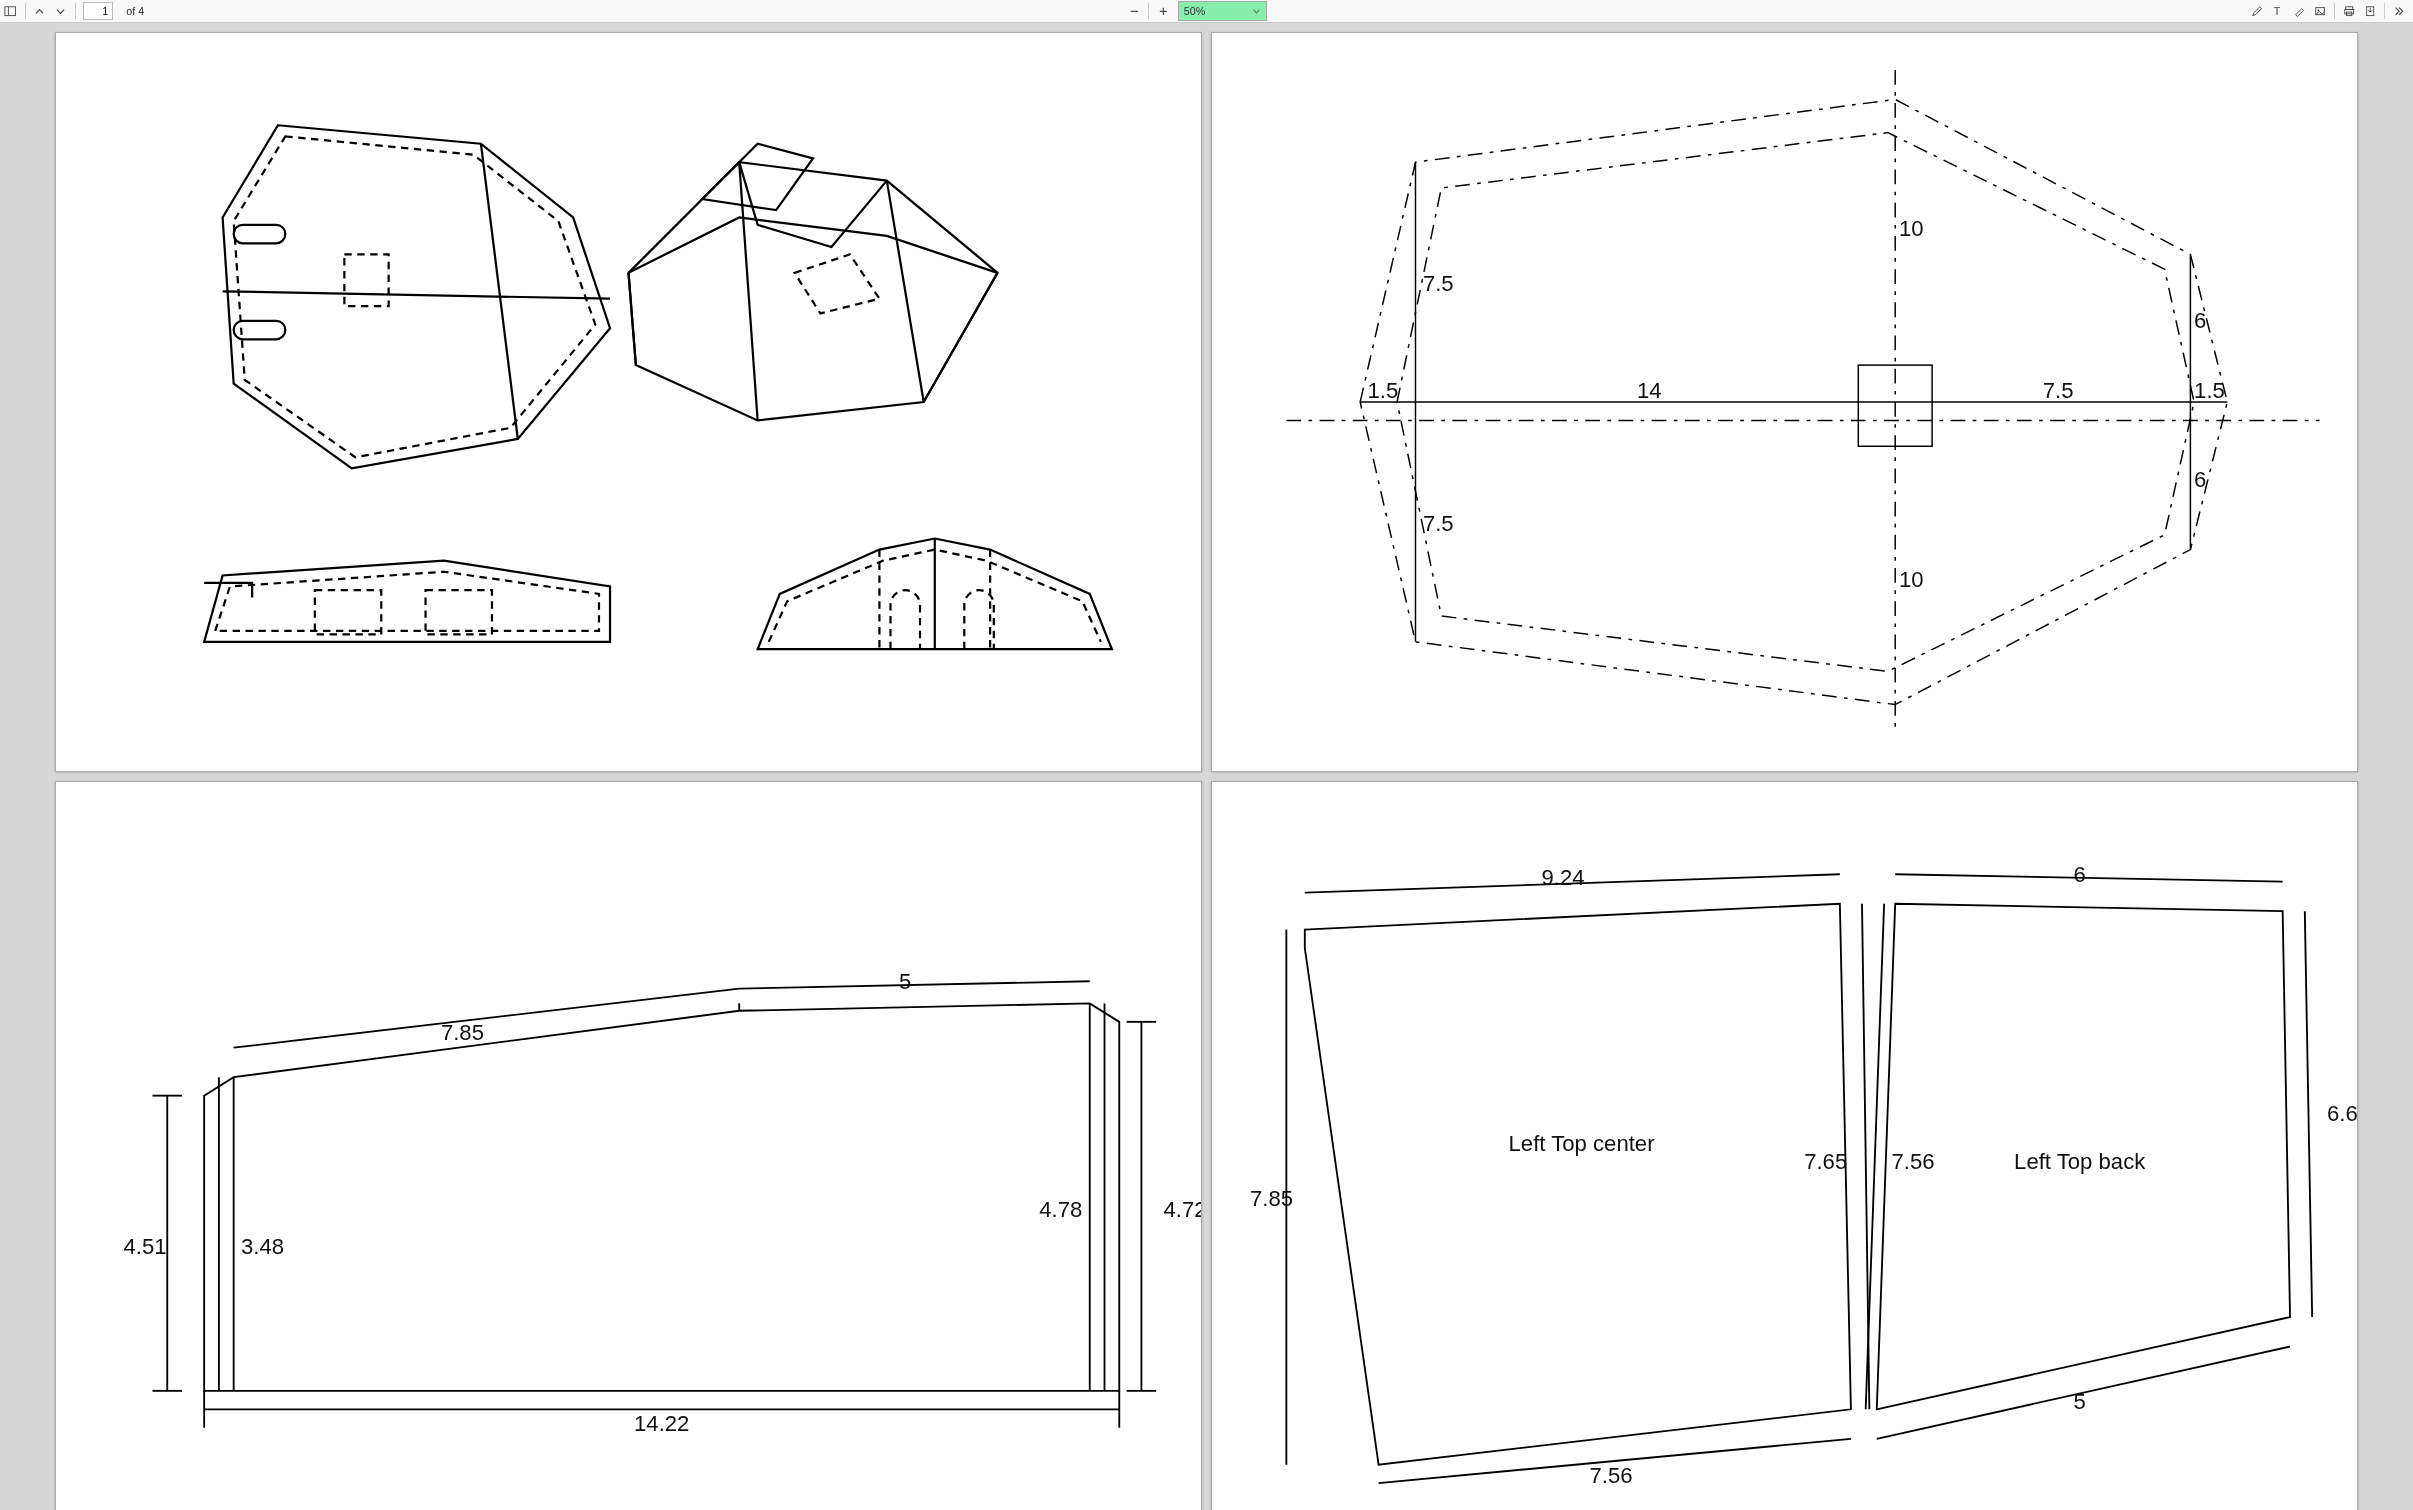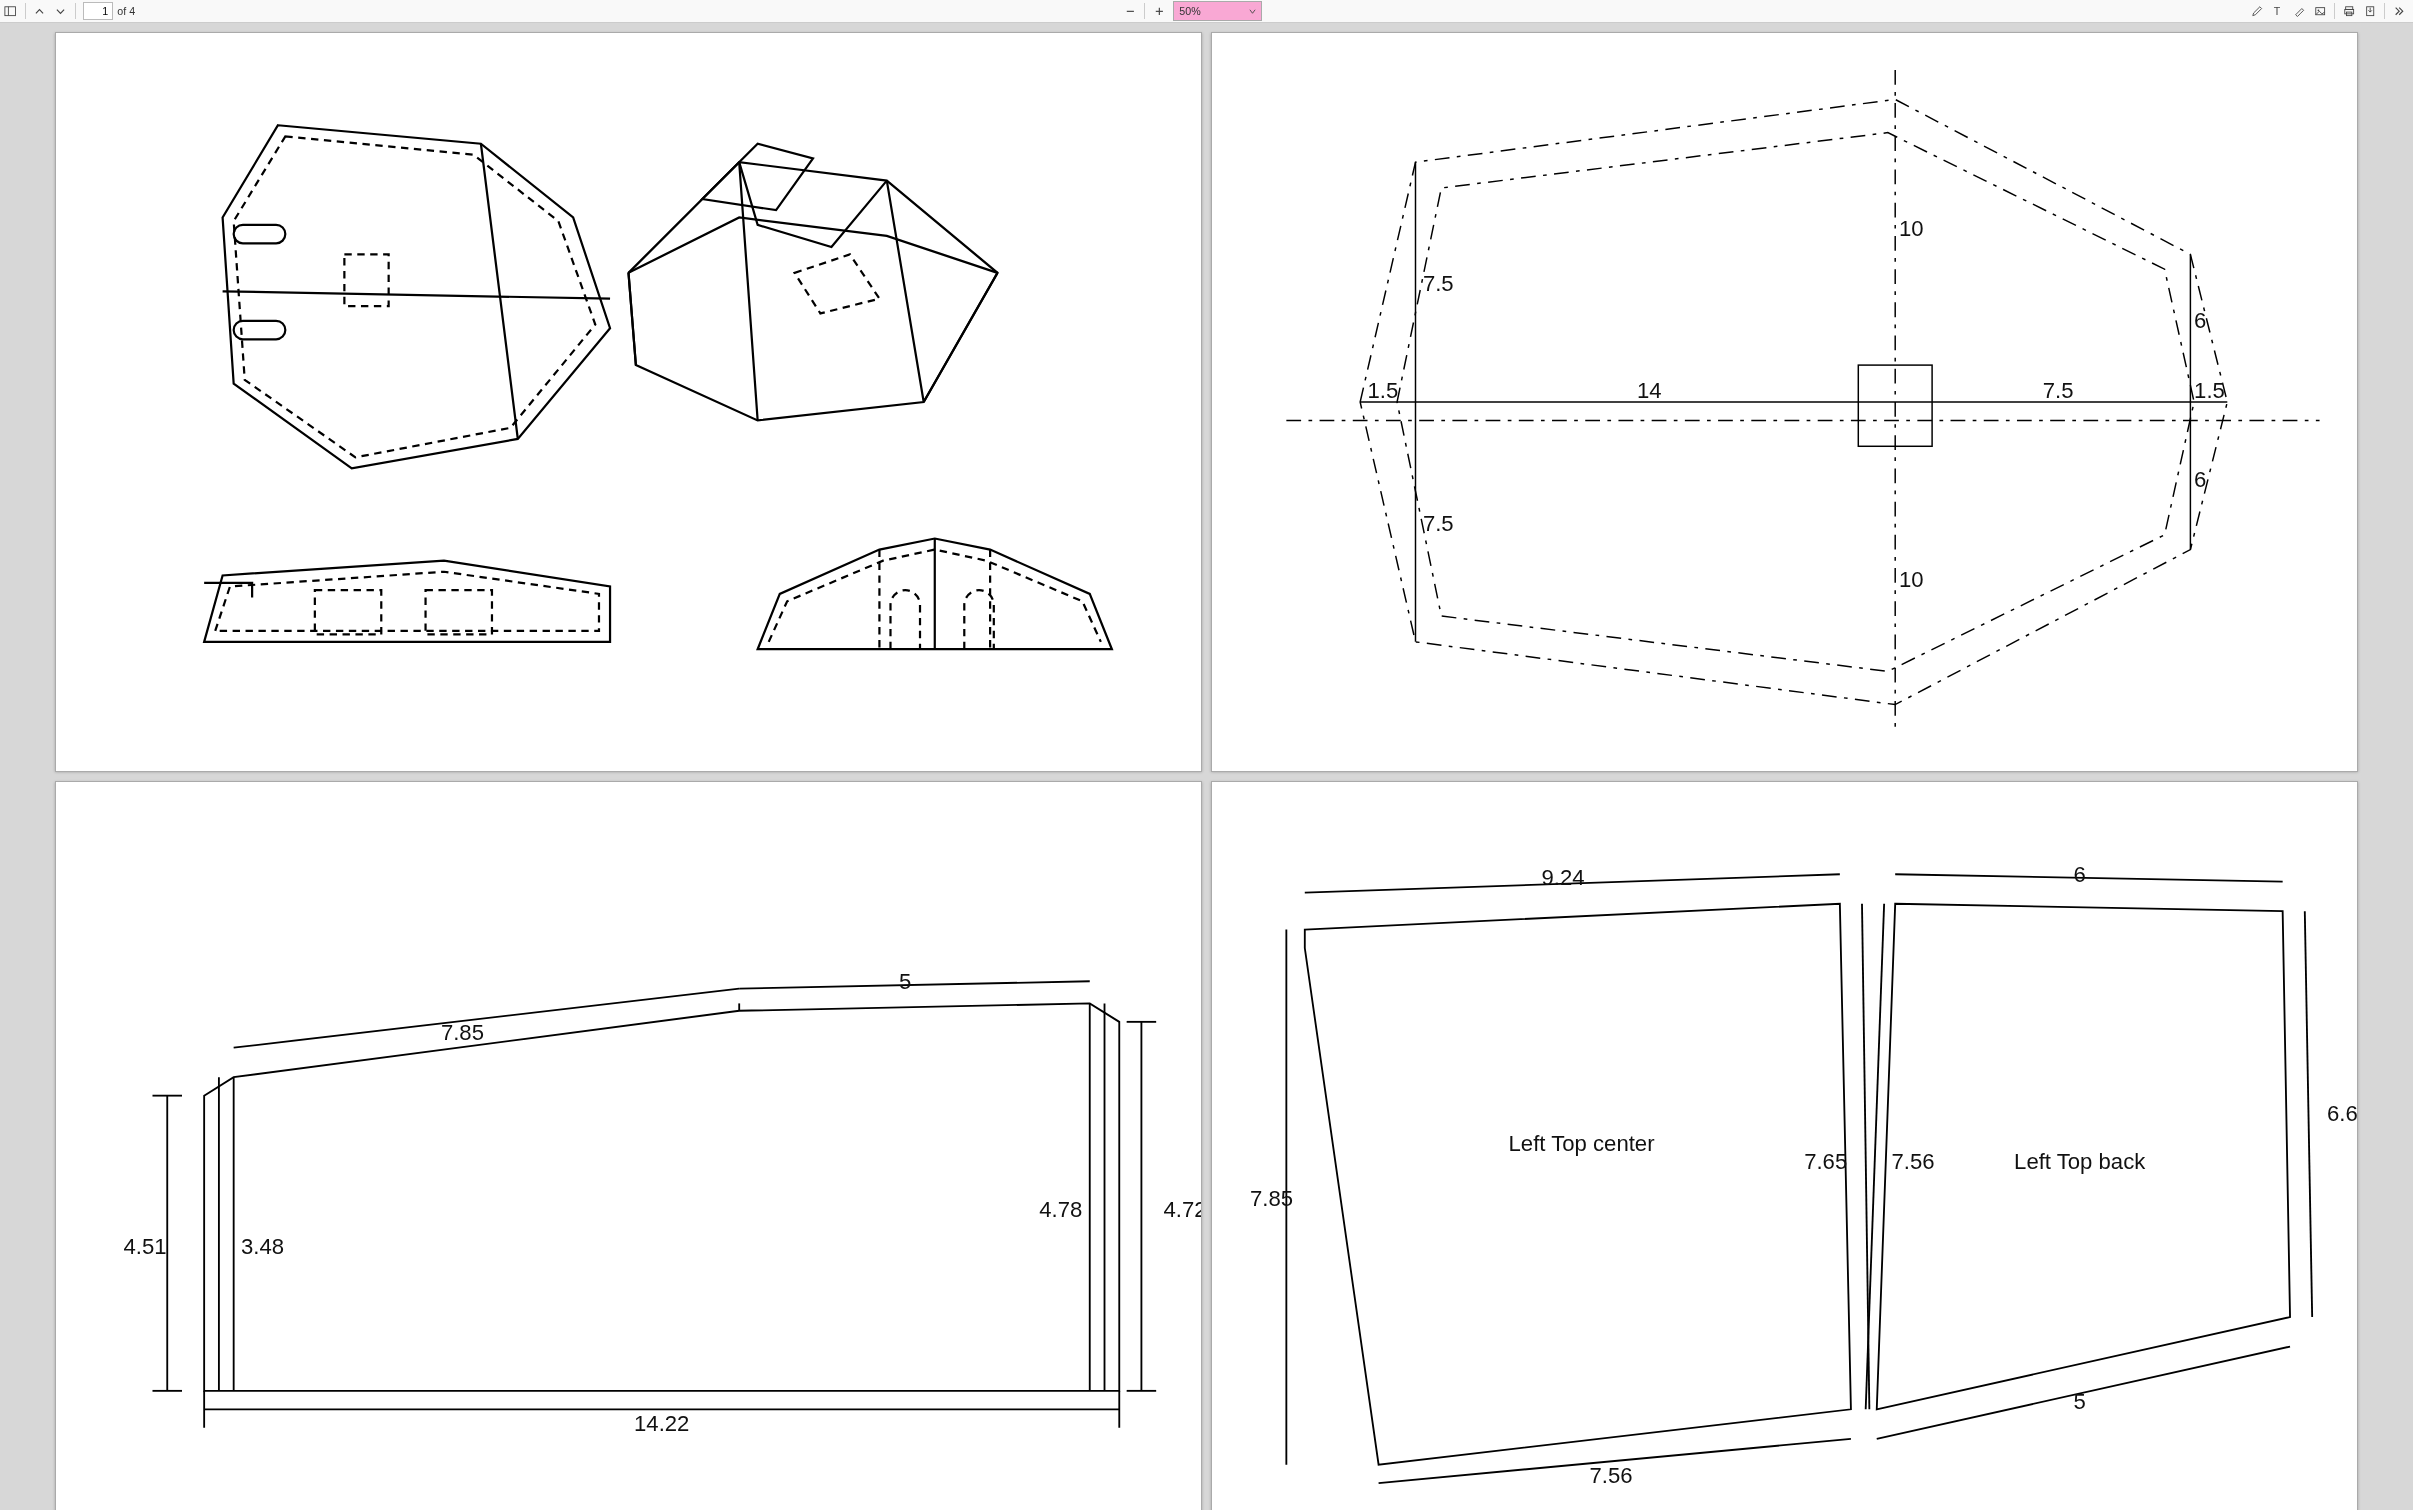--- a/index.html
+++ b/index.html
@@ -22,21 +22,21 @@
   .tb-btn {
     width: 21px; height: 21px;
     display:flex; align-items:center; justify-content:center;
     cursor:pointer; border-radius:1.8px;
   }
   .page-input {
     width: 30px; height:18px; border:0.9px solid #bbb; background:#fff;
     text-align:right; font-size:10.7px; padding:0 3.6px; margin:0 3.6px;
   }
   .zoom-select {
-    width:89px; height:19.5px; border:0.9px solid #aaa; background:#f9a8d4;
+    width:89px; height:19.5px; border:0.9px solid #aaa; background:#86efac;
     display:flex; align-items:center; justify-content:space-between;
     padding:0 5.3px; font-size:10.7px; cursor:pointer; margin-left:3.6px;text-align:right;
   }
   .spacer { flex:1; }
 
   svg { display:block; }
 
   
   .viewport {
     position:absolute; top:23px; left:0; right:0; bottom:0;
@@ -77,21 +77,21 @@
           <polyline points="1,7 5,3 9,7" fill="none" stroke="#444" stroke-width="1.3"></polyline>
         </svg>
     </div>
     <div class="tb-btn">
       <svg width="9" height="9" viewBox="0 0 10 10">
           <polyline points="1,3 5,7 9,3" fill="none" stroke="#444" stroke-width="1.3"></polyline>
         </svg>
     </div>
     <span class="tb-sep"></span>
     <input class="page-input" value="1" style="">
-    <span style="margin-left:1px;">
+    <span style="margin-left:10px;">
       <span>of</span>
       <span>4</span>
     </span>
   </div>
 
   <div class="spacer"></div>
 
   <div class="tb-group">
     <div class="tb-btn">
       <svg width="10.7" height="10.7" viewBox="0 0 12 12">

